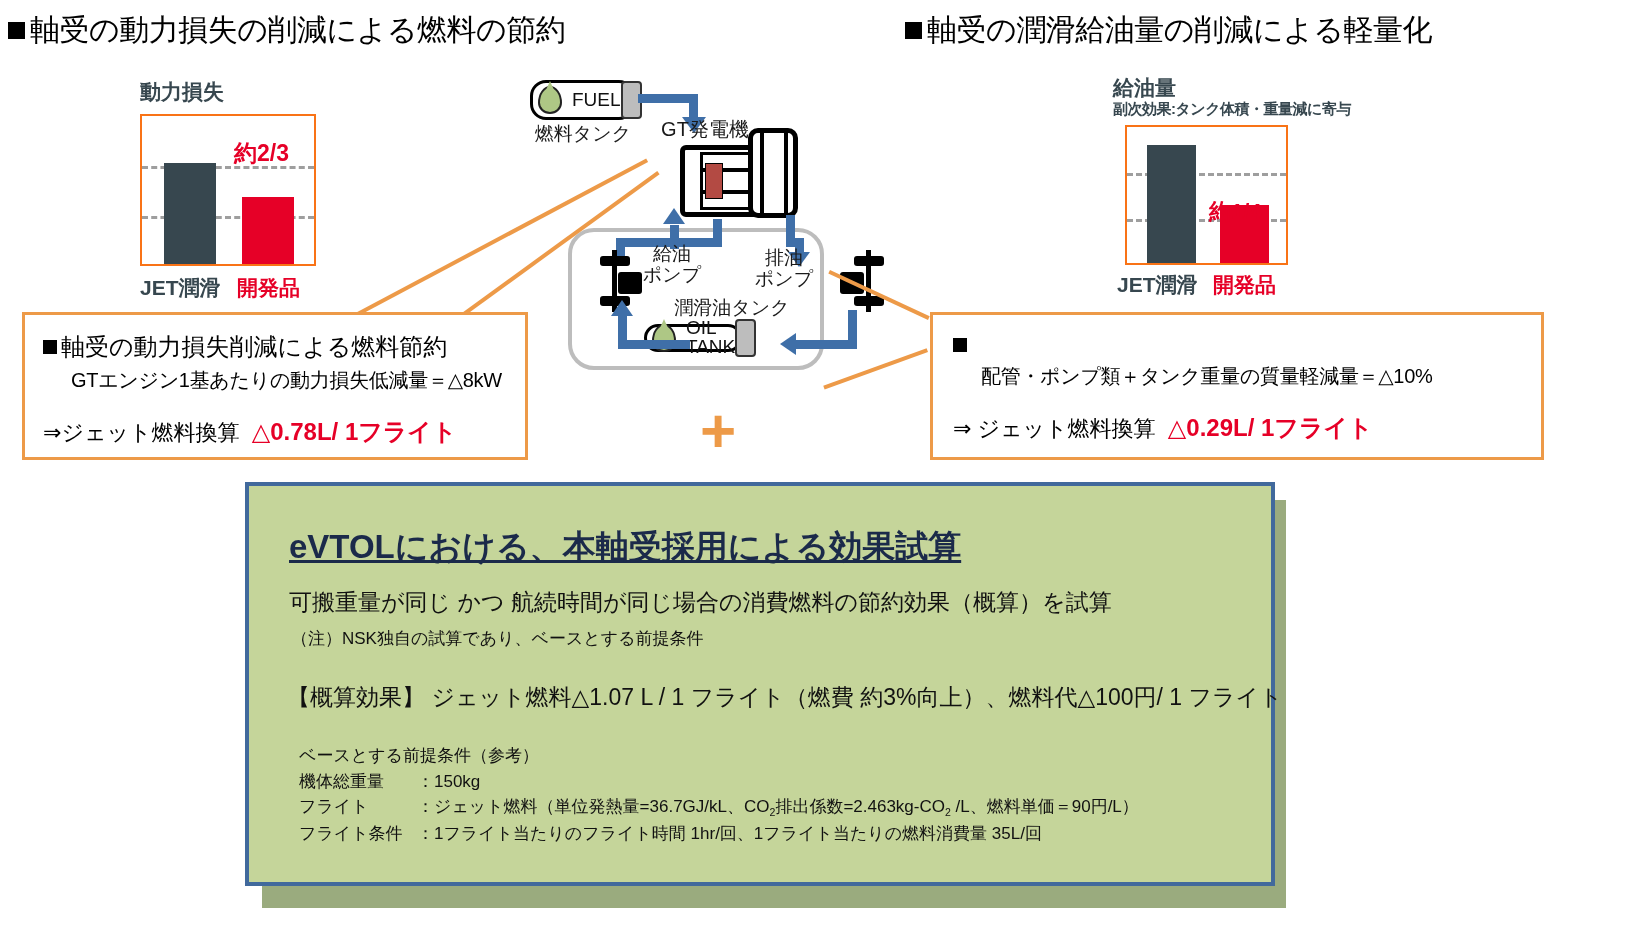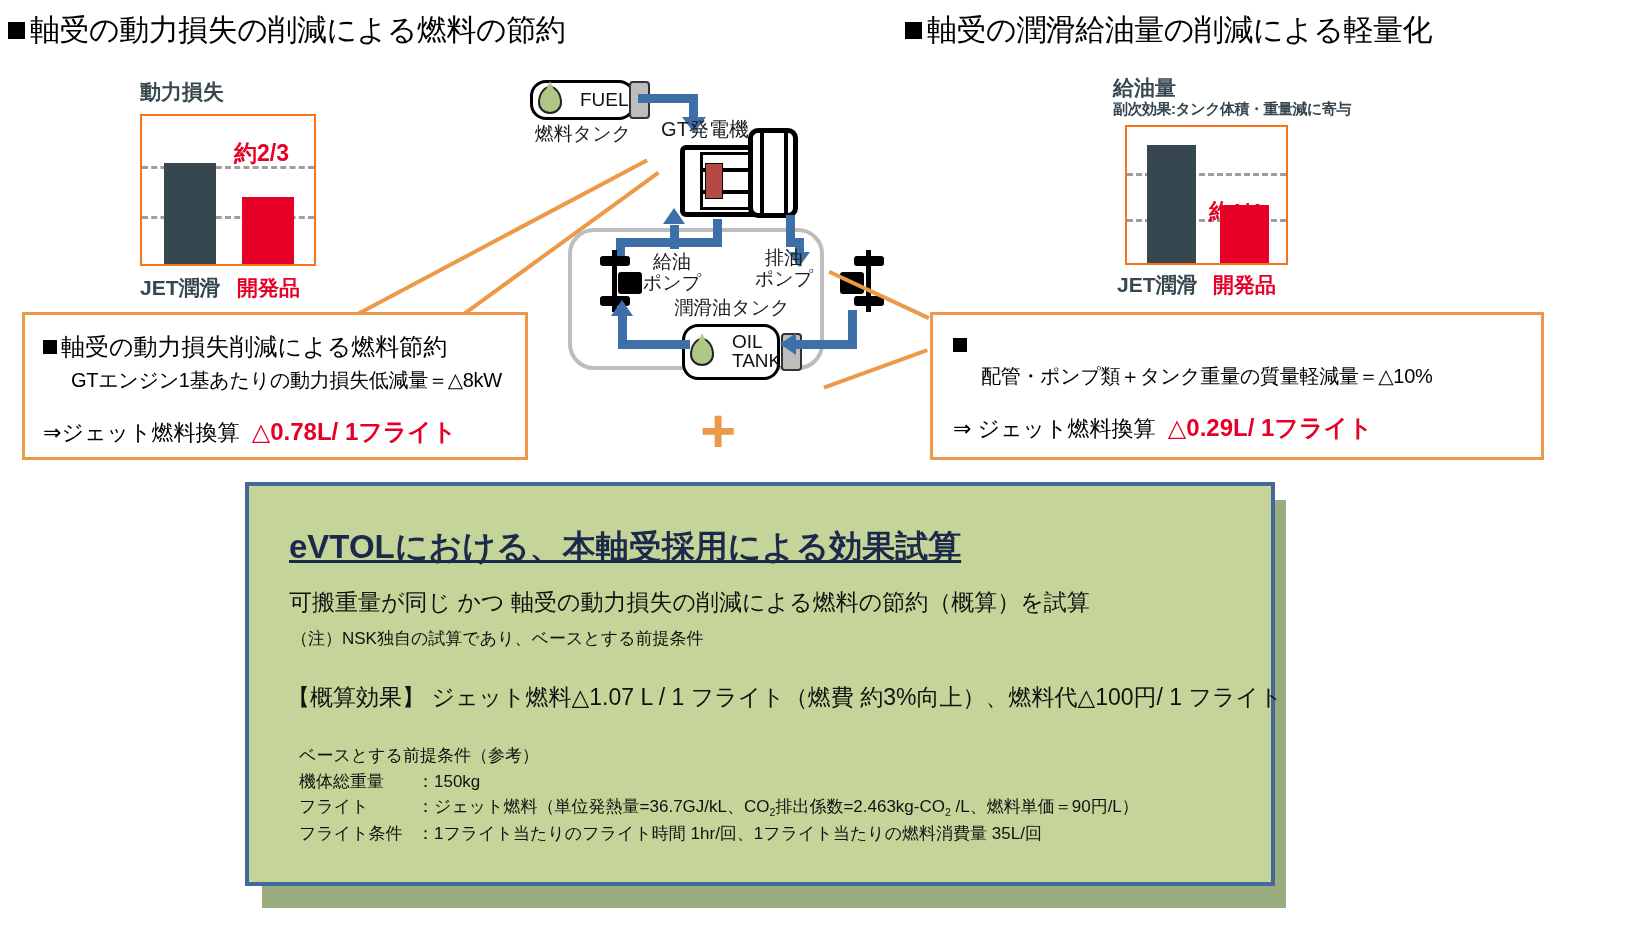--- a/index.html
+++ b/index.html
@@ -29,21 +29,21 @@
   .co-h .sqs{display:inline-block;width:14px;height:14px;background:#000;margin-right:4px;vertical-align:1px;}
   .co-s{font-size:20px;color:#000;white-space:nowrap;letter-spacing:-0.3px;}
   .co-r{font-size:22px;color:#000;white-space:nowrap;}
   .co-r b{color:#e60027;font-size:24px;}
 
   
   .dlabel{position:absolute;font-size:19px;color:#1a1a1a;white-space:nowrap;text-align:center;line-height:1.1;}
   .tank{position:absolute;border:3px solid #000;border-radius:16px;background:#fff;display:flex;align-items:center;box-sizing:border-box;}
   .drop{width:20px;height:24px;background:#aec785;border:2px solid #222;border-radius:50% 50% 50% 50%/60% 60% 40% 40%;transform:rotate(0deg);position:relative;flex:none;}
   .drop:before{content:"";position:absolute;left:50%;top:-7px;margin-left:-4px;border-left:4px solid transparent;border-right:4px solid transparent;border-bottom:9px solid #aec785;}
-  .tank-txt{font-size:19px;line-height:0.98;color:#111;margin-left:18px;}
+  .tank-txt{font-size:19px;line-height:0.98;color:#111;margin-left:10px;}
   .tank-cap{width:17px;height:34px;background:#bdbdbd;border:2px solid #333;border-radius:4px;flex:none;}
   .pipe{position:absolute;background:#3f6fa8;}
   .loop-box{position:absolute;border:4px solid #bdbdbd;border-radius:26px;box-sizing:border-box;}
   .gt-body{position:absolute;border:5px solid #000;background:#fff;box-sizing:border-box;}
   .gt-block{position:absolute;background:#b34a43;border:1px solid #000;}
   .gt-shaft{position:absolute;background:#000;}
   .pump{position:absolute;}
   .pump .col{position:absolute;background:#000;}
   .plus{position:absolute;color:#ED9A48;font-size:62px;font-weight:bold;line-height:1;}
 
@@ -147,31 +147,31 @@
   <div class="col" style="left:0px;top:46px;width:30px;height:10px;border-radius:3px;"></div>
   <div class="col" style="left:18px;top:22px;width:24px;height:22px;border-radius:3px;"></div>
 </div>
 <div class="pump" style="left:840px;top:250px;width:44px;height:62px;">
   <div class="col" style="left:26px;top:0;width:5px;height:62px;"></div>
   <div class="col" style="left:14px;top:6px;width:30px;height:10px;border-radius:3px;"></div>
   <div class="col" style="left:14px;top:46px;width:30px;height:10px;border-radius:3px;"></div>
   <div class="col" style="left:0px;top:22px;width:24px;height:22px;border-radius:3px;"></div>
 </div>
 
-<div class="dlabel" style="left:636px;top:252px;width:72px;">
+<div class="dlabel" style="left:636px;top:244px;width:72px;">
   <span>給油</span><br>
   <span>ポンプ</span>
 </div>
 <div class="dlabel" style="left:748px;top:248px;width:72px;">
   <span>排油</span><br>
   <span>ポンプ</span>
 </div>
 <div class="dlabel" style="left:662px;top:298px;width:140px;">潤滑油タンク</div>
 
-<div class="tank" style="left:682px;top:324px;width:98px;height:56px;padding:0 5px;justify-content:space-between;">
+<div class="tank" style="left:644px;top:324px;width:98px;height:28px;padding:0 5px;justify-content:space-between;">
   <div style="display:flex;align-items:center;">
     <span class="drop"></span>
     <span class="tank-txt">
       <span>OIL</span><br>
       <span>TANK</span>
     </span>
   </div>
   <span class="tank-cap"></span>
 </div>
 
@@ -207,21 +207,21 @@
   <div class="co-s" style="margin:4px 0 0 48px;">配管・ポンプ類＋タンク重量の質量軽減量＝△10%</div>
   <div class="co-r" style="margin:22px 0 0 20px;">
     <span>⇒ ジェット燃料換算</span>&nbsp;&nbsp;<b>△0.29L/ 1フライト</b>
   </div>
 </div>
 
 <div class="gb-shadow" style="left:1264px;top:500px;width:22px;height:396px;"></div>
 <div class="gb-shadow" style="left:262px;top:886px;width:1024px;height:22px;"></div>
 <div class="greenbox" style="left:245px;top:482px;width:1030px;height:404px;">
   <div class="gb-title" style="margin:39px 0 0 40px;display:inline-block;">eVTOLにおける、本軸受採用による効果試算</div>
-  <div class="gb-line" style="margin:17px 0 0 40px;">可搬重量が同じ かつ 軸受の動力損失の削減による燃料の節約（概算）を試算</div>
+  <div class="gb-line" style="margin:17px 0 0 40px;">可搬重量が同じ かつ 航続時間が同じ場合の消費燃料の節約効果（概算）を試算</div>
   <div class="gb-note" style="margin:9px 0 0 42px;">（注）NSK独自の試算であり、ベースとする前提条件</div>
   <div class="gb-eff" style="margin:32px 0 0 38px;">【概算効果】 ジェット燃料△1.07 L / 1 フライト（燃費 約3%向上）、燃料代△100円/ 1 フライト</div>
   <div class="gb-assume" style="margin:30px 0 0 50px;">
     <div>ベースとする前提条件（参考）</div>
     <div><span style="display:inline-block;width:118px;">機体総重量</span><span>：150kg</span></div>
     <div><span style="display:inline-block;width:118px;">フライト</span><span>：ジェット燃料（単位発熱量=36.7GJ/kL、CO<sub>2</sub>排出係数=2.463kg-CO<sub>2</sub> /L、燃料単価＝90円/L）</span></div>
     <div><span style="display:inline-block;width:118px;">フライト条件</span><span>：1フライト当たりのフライト時間 1hr/回、1フライト当たりの燃料消費量 35L/回</span></div>
   </div>
 </div>
 

